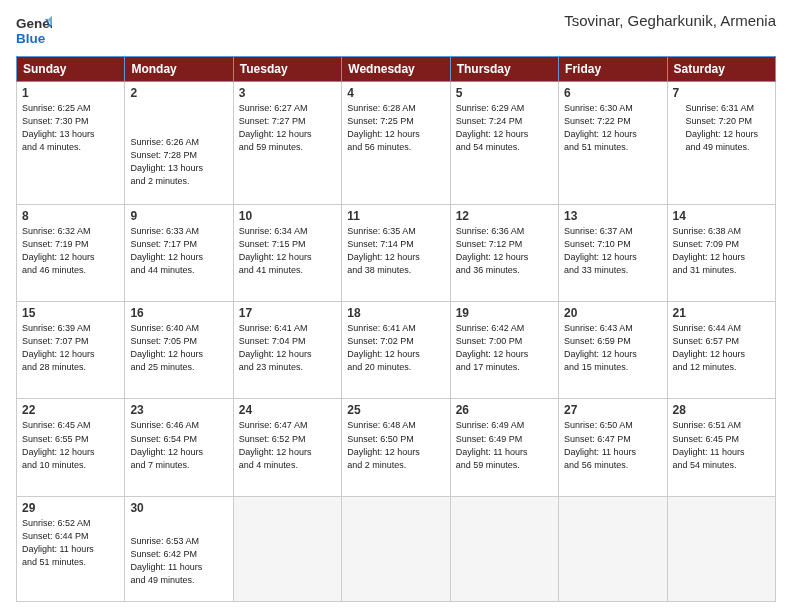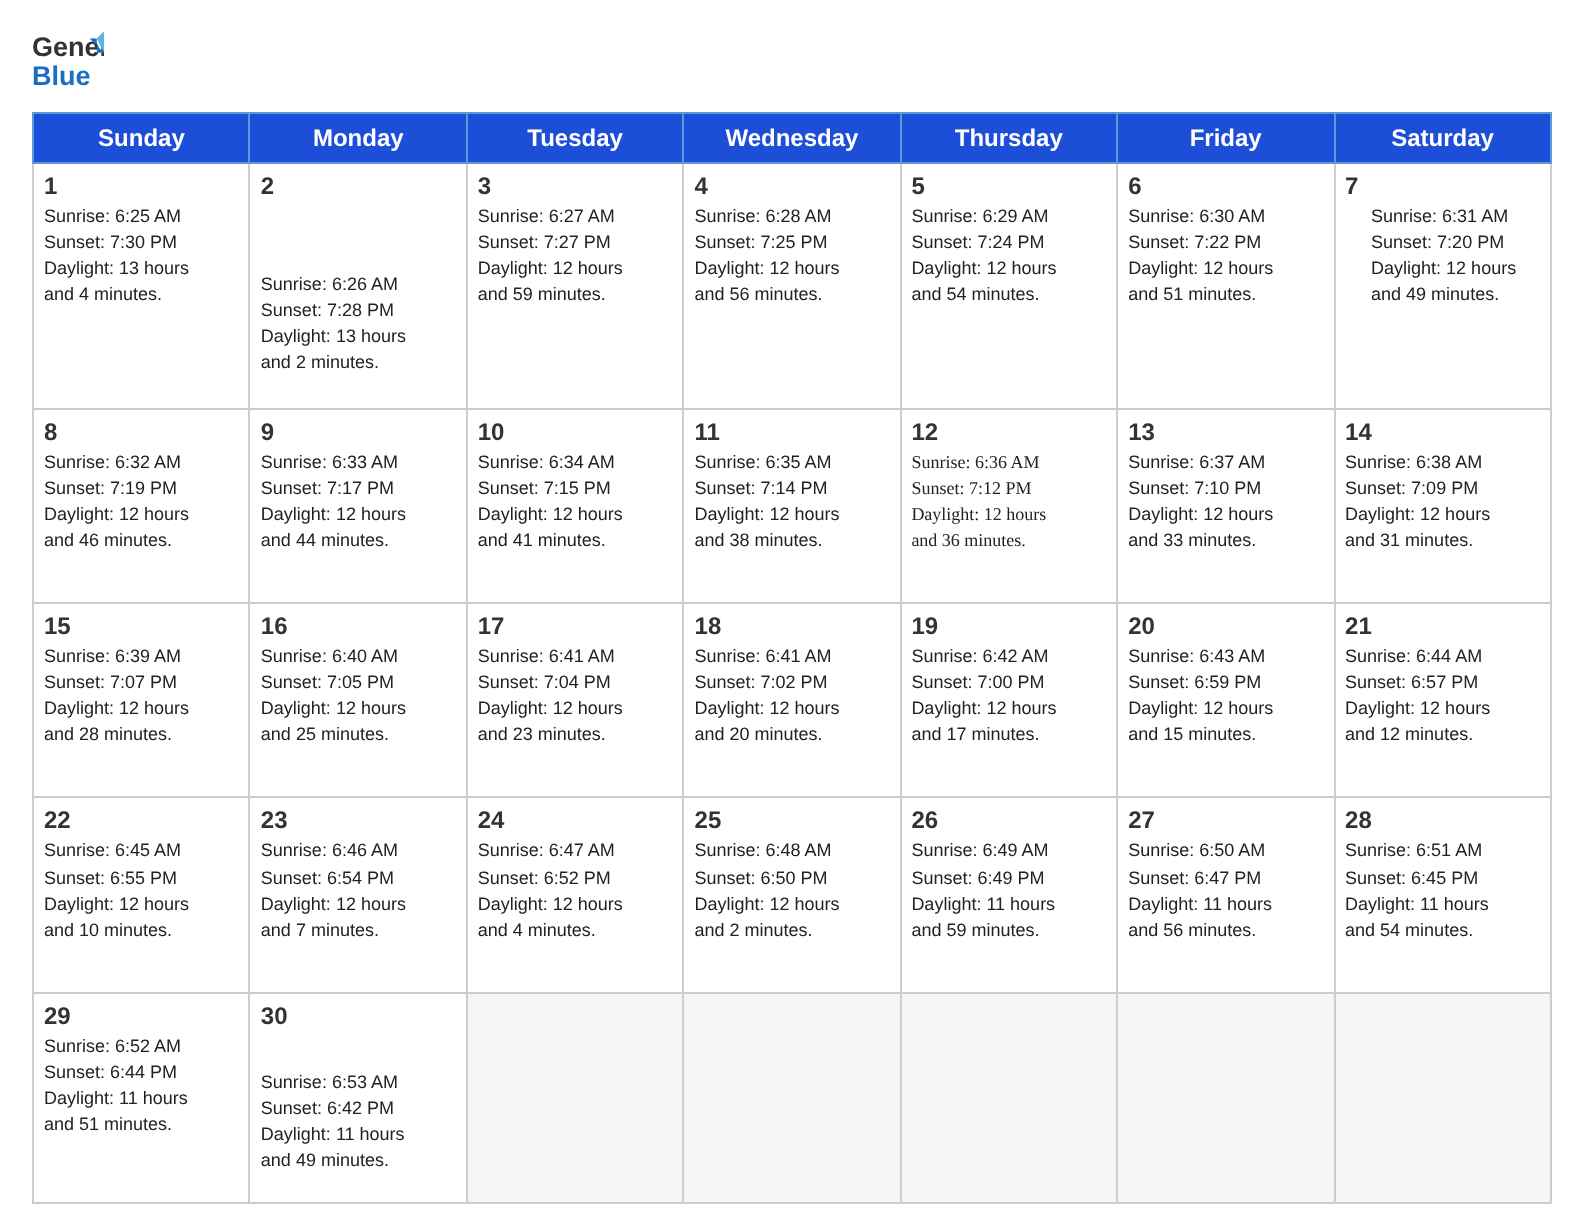--- a/index.html
+++ b/index.html
@@ -34,26 +34,26 @@
     .location {
       font-size: 15px;
       color: #333;
     }
     .calendar {
       width: 100%;
       border-collapse: collapse;
       flex: 1;
     }
     .calendar th {
-      background: #1d4ed8;
+      background: #7f1d1d;
       color: #fff;
       font-size: 12px;
       font-weight: bold;
       padding: 5px 6px;
-      text-align: center;
+      text-align: left;
       border: 1px solid #5a9ad5;
     }
     .calendar td {
       vertical-align: top;
       border: 1px solid #ccc;
       padding: 4px 5px;
       font-size: 9.5px;
       color: #333;
       background: #fff;
       width: 14.28%;
@@ -87,20 +87,21 @@
   <div class="header">
     <div class="logo-wrapper">
       <svg class="logo-svg" viewBox="0 0 40 40">
         <text x="0" y="18" font-size="15" font-weight="bold" fill="#333" font-family="Arial">General</text>
         <text x="0" y="34" font-size="15" font-weight="bold" fill="#1a6fc4" font-family="Arial">Blue</text>
         <polygon points="32,8 40,16 36,16 36,8" fill="#1a6fc4"></polygon>
         <polygon points="36,8 40,4 40,16" fill="#5ab4e5"></polygon>
       </svg>
     </div>
     <div class="title-area">
+      <div class="location">Tsovinar, Gegharkunik, Armenia</div>
     </div>
   </div>
 
   <table class="calendar">
     <thead>
       <tr>
         <th>Sunday</th>
         <th>Monday</th>
         <th>Tuesday</th>
         <th>Wednesday</th>
@@ -185,21 +186,21 @@
           </td>
           <td>
             <span class="day-num">11</span>
             <div class="day-info" style="white-space: pre-line;">Sunrise: 6:35 AM
 Sunset: 7:14 PM
 Daylight: 12 hours
 and 38 minutes.</div>
           </td>
           <td>
             <span class="day-num">12</span>
-            <div class="day-info" style="white-space: pre-line; font-family: Liberation Serif, serif;">Sunrise: 6:36 AM
+            <div class="day-info" style="white-space: pre-line;">Sunrise: 6:36 AM
 Sunset: 7:12 PM
 Daylight: 12 hours
 and 36 minutes.</div>
           </td>
           <td>
             <span class="day-num">13</span>
             <div class="day-info" style="white-space: pre-line;">Sunrise: 6:37 AM
 Sunset: 7:10 PM
 Daylight: 12 hours
 and 33 minutes.</div>

